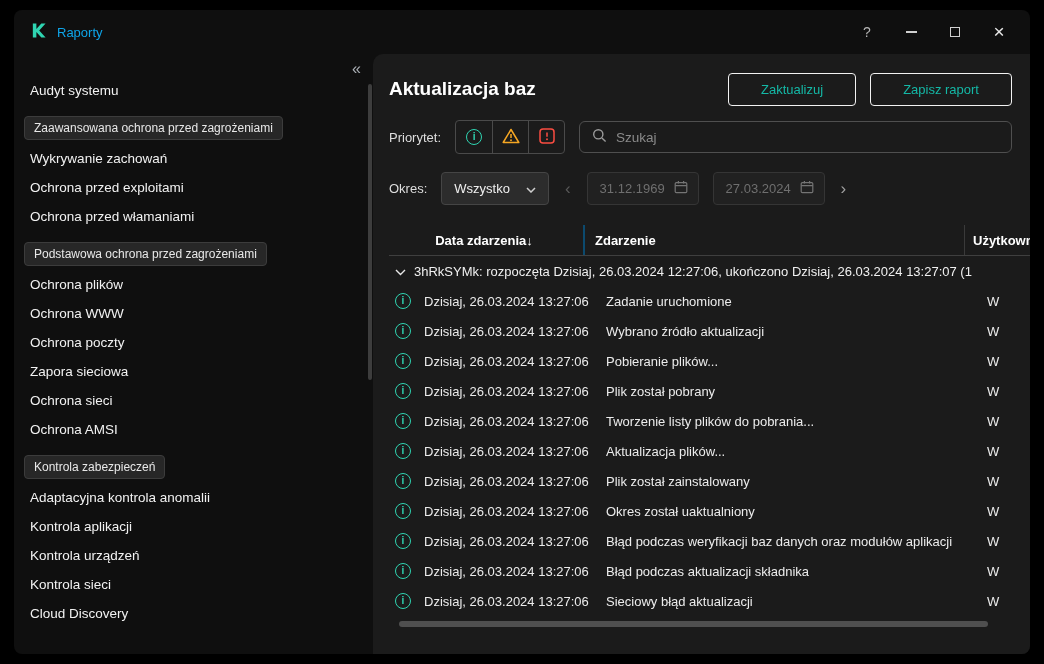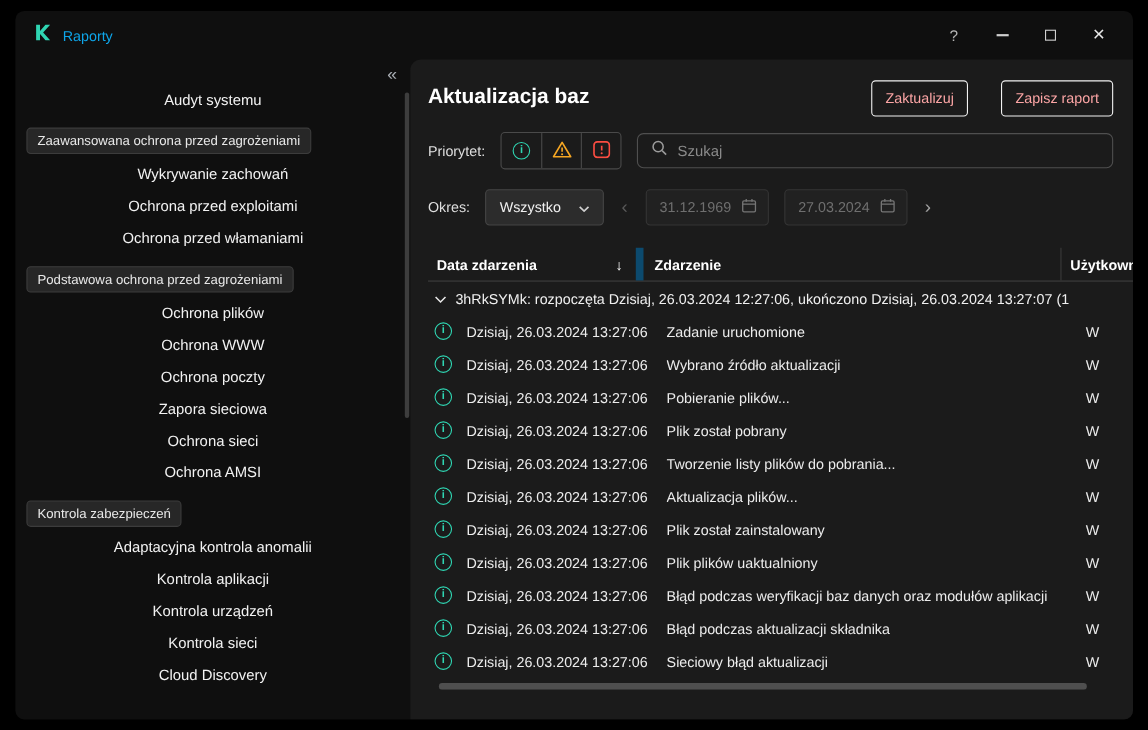--- a/index.html
+++ b/index.html
@@ -30,32 +30,32 @@
   .max-shape{width:10px;height:10px;border:1.5px solid #d0d0d0;display:inline-block;}
   .close-btn{font-size:19px;color:#e8e8e8;}
 
   .body-row{flex:1;display:flex;min-height:0;}
 
   
   .sidebar{width:359px;position:relative;padding-top:2px;}
   .collapse-btn{position:absolute;top:6px;right:12px;background:none;border:none;
     color:#a9aeb4;font-size:16px;cursor:pointer;}
   .sb-nav{margin-top:20px;}
-  .sb-item{padding:7px 16px;font-size:13.5px;color:#f2f2f2;cursor:pointer;white-space:nowrap;text-align:center;}
+  .sb-item{padding:7px 16px;font-size:13.5px;color:#f2f2f2;cursor:pointer;white-space:nowrap;}
   .sb-badge{display:table;margin:11px 0 4px 10px;padding:4px 9px;background:#272727;
     border:1px solid #3c3c3c;border-radius:4px;font-size:12px;color:#e8e8e8;white-space:nowrap;}
   .sb-scrollbar{position:absolute;right:1px;top:30px;width:4px;height:296px;background:#3d3d3d;border-radius:2px;}
 
   
   .panel{flex:1;background:var(--panel);border-top-left-radius:10px;display:flex;flex-direction:column;overflow:hidden;}
   .panel-head{display:flex;justify-content:space-between;align-items:center;margin:18px 18px 0 16px;height:34px;}
   .page-title{font-size:19px;font-weight:700;color:#fff;}
   .head-actions{display:flex;gap:14px;}
-  .btn-outline{height:33px;padding:0 12px;border:1px solid #f2f2f2;border-radius:4px;
-    background:transparent;color:#fca5a5;font-size:13px;cursor:pointer;white-space:nowrap;margin-left:16px;}
+  .btn-outline{height:33px;padding:0 32px;border:1px solid #f2f2f2;border-radius:4px;
+    background:transparent;color:#14b8a6;font-size:13px;cursor:pointer;white-space:nowrap;}
 
   .filters-row{display:flex;align-items:center;margin:14px 18px 0 16px;gap:14px;}
   .filters-row.second{margin-top:18px;}
   .f-label{font-size:13px;color:#dedede;white-space:nowrap;}
   .prio-group{display:flex;border:1px solid var(--border);border-radius:4px;overflow:hidden;height:34px;}
   .prio-btn{width:36px;display:flex;align-items:center;justify-content:center;background:transparent;border:none;cursor:pointer;}
   .prio-btn + .prio-btn{border-left:1px solid var(--border);}
   .circle-i{width:16px;height:16px;border:1px solid var(--teal);border-radius:50%;color:var(--teal);
     font-size:10px;font-weight:700;display:flex;align-items:center;justify-content:center;line-height:1;}
   .search-box{flex:1;height:32px;border:1px solid #4f4f4f;border-radius:6px;display:flex;align-items:center;gap:9px;padding:0 12px;}
@@ -70,21 +70,21 @@
   .chev-next{color:#a0a0a0;}
   .date-field{width:112px;height:33px;display:flex;align-items:center;justify-content:space-between;
     background:#212121;border:1px solid #353535;border-radius:4px;padding:0 10px 0 12px;
     color:#6f6f6f;font-size:13px;cursor:pointer;}
 
   
   .table-wrap{margin:20px 0 0 16px;position:relative;overflow:hidden;}
   .thead{display:flex;height:31px;align-items:stretch;border-bottom:1px solid #3f3f3f;
     font-weight:700;font-size:13px;color:#fff;}
   .th{display:flex;align-items:center;}
-  .th-date{width:196px;justify-content:space-between;padding:0 12px 0 8px;border-right:7px solid #0c4a6e;cursor:pointer;}
+  .th-date{width:196px;justify-content:center;padding:0 12px 0 8px;border-right:2px solid #0c4a6e;cursor:pointer;}
   .th-event{width:380px;padding:0 10px;border-right:1px solid #3a3a3a;cursor:pointer;}
   .th-user{flex:1;padding:0 8px;overflow:hidden;white-space:nowrap;cursor:pointer;}
   .sort-arrow{font-weight:400;font-size:13px;color:#fff;}
 
   .group-row{display:flex;align-items:center;height:30px;gap:8px;padding-left:6px;
     font-size:13px;color:#f0f0f0;cursor:pointer;}
   .gtext{max-width:559px;overflow:hidden;white-space:nowrap;}
 
   .trow{display:flex;align-items:center;height:30px;font-size:13px;color:var(--text);padding-left:6px;cursor:pointer;}
   .cell-icon{width:16px;margin-right:13px;display:flex;align-items:center;justify-content:center;}
@@ -308,21 +308,21 @@
               </span>
               <span class="cell-date">Dzisiaj, 26.03.2024 13:27:06</span>
               <span class="cell-event">Plik został zainstalowany</span>
               <span class="cell-user">W</span>
             </div>
             <div class="trow">
               <span class="cell-icon">
                 <span class="circle-i">i</span>
               </span>
               <span class="cell-date">Dzisiaj, 26.03.2024 13:27:06</span>
-              <span class="cell-event">Plik plików uaktualniony</span>
+              <span class="cell-event">Okres został uaktualniony</span>
               <span class="cell-user">W</span>
             </div>
             <div class="trow">
               <span class="cell-icon">
                 <span class="circle-i">i</span>
               </span>
               <span class="cell-date">Dzisiaj, 26.03.2024 13:27:06</span>
               <span class="cell-event">Błąd podczas weryfikacji baz danych oraz modułów aplikacji</span>
               <span class="cell-user">W</span>
             </div>

